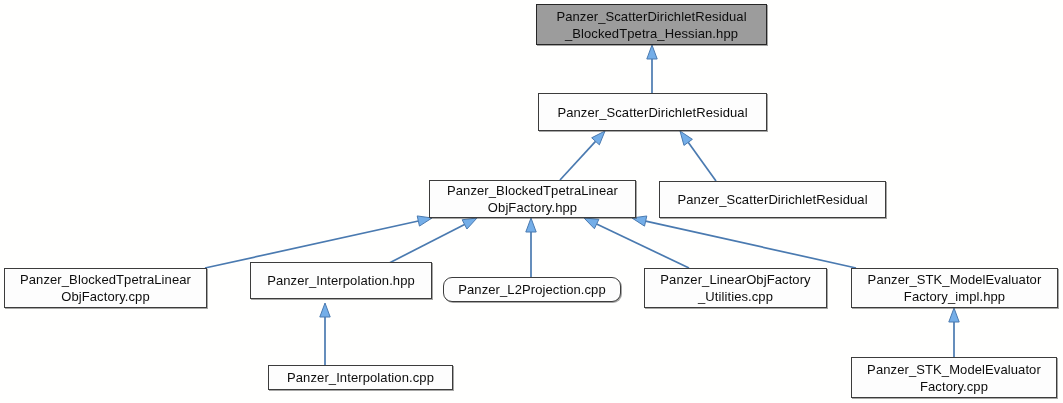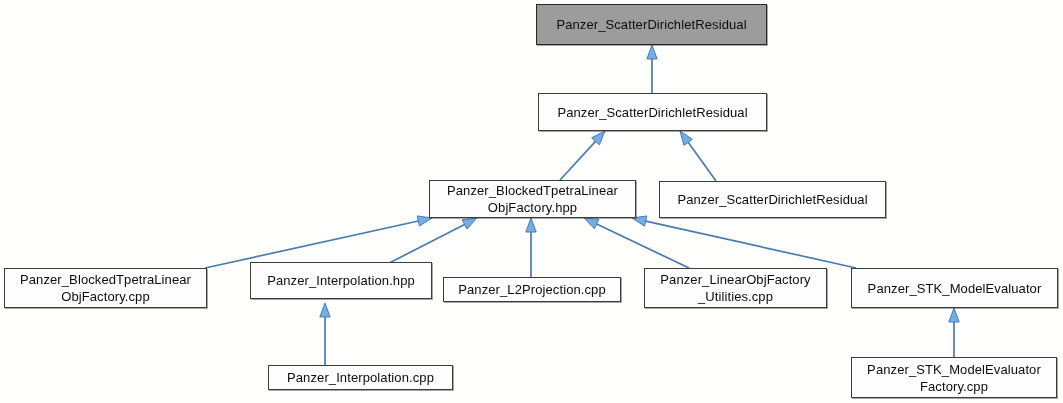--- a/index.html
+++ b/index.html
@@ -72,47 +72,49 @@
       <polygon points="584,218 598.8757018815753,219.32419542760843 594.4043926454948,228.71394482337732" fill="#74aee8" stroke="#4a7ab0" stroke-width="1"></polygon>
       <line x1="856" y1="268" x2="645.6637422038673" y2="221.04994245622038" stroke="#4a7ab0" stroke-width="1.7"></line>
       <polygon points="632,218 646.7965779733206,215.97483820906967 644.530906434414,226.12504670337108" fill="#74aee8" stroke="#4a7ab0" stroke-width="1"></polygon>
       <line x1="325" y1="365" x2="325" y2="317" stroke="#4a7ab0" stroke-width="1.7"></line>
       <polygon points="325,303 330.2,317 319.8,317" fill="#74aee8" stroke="#4a7ab0" stroke-width="1"></polygon>
       <line x1="954" y1="357" x2="954" y2="322" stroke="#4a7ab0" stroke-width="1.7"></line>
       <polygon points="954,308 959.2,322 948.8,322" fill="#74aee8" stroke="#4a7ab0" stroke-width="1"></polygon>
     </svg>
 <div class="node highlighted" style="left: 536px; top: 4px; width: 231px; height: 41px; background: rgb(156, 156, 156);">
       <span class="node-line">Panzer_ScatterDirichletResidual</span>
+      <span class="node-line">_BlockedTpetra_Hessian.hpp</span>
     </div>
     <div class="node" style="left: 538px; top: 93px; width: 229px; height: 38px;">
       <span class="node-line">Panzer_ScatterDirichletResidual</span>
     </div>
     <div class="node" style="left: 429px; top: 180px; width: 207px; height: 38px;">
       <span class="node-line">Panzer_BlockedTpetraLinear</span>
       <span class="node-line">ObjFactory.hpp</span>
     </div>
     <div class="node" style="left: 659px; top: 181px; width: 227px; height: 37px;">
       <span class="node-line">Panzer_ScatterDirichletResidual</span>
     </div>
     <div class="node" style="left: 4px; top: 268px; width: 203px; height: 40px;">
       <span class="node-line">Panzer_BlockedTpetraLinear</span>
       <span class="node-line">ObjFactory.cpp</span>
     </div>
     <div class="node" style="left: 233px; top: 262px; width: 182px; height: 37px; margin-left: 17px;">
       <span class="node-line">Panzer_Interpolation.hpp</span>
     </div>
-    <div class="node" style="left: 443px; top: 277px; width: 178px; height: 25px;">
+    <div class="node" style="left: 443px; top: 277px; width: 178px; height: 25px; border-radius: 9px;">
       <span class="node-line">Panzer_L2Projection.cpp</span>
     </div>
     <div class="node" style="left: 644px; top: 268px; width: 183px; height: 40px;">
       <span class="node-line">Panzer_LinearObjFactory</span>
       <span class="node-line">_Utilities.cpp</span>
     </div>
     <div class="node" style="left: 851px; top: 268px; width: 207px; height: 40px;">
       <span class="node-line">Panzer_STK_ModelEvaluator</span>
+      <span class="node-line">Factory_impl.hpp</span>
     </div>
     <div class="node" style="left: 235px; top: 365px; width: 185px; height: 25px; margin-left: 33px;">
       <span class="node-line">Panzer_Interpolation.cpp</span>
     </div>
     <div class="node" style="left: 851px; top: 357px; width: 206px; height: 41px;">
       <span class="node-line">Panzer_STK_ModelEvaluator</span>
       <span class="node-line">Factory.cpp</span>
     </div>
   </div>
 

